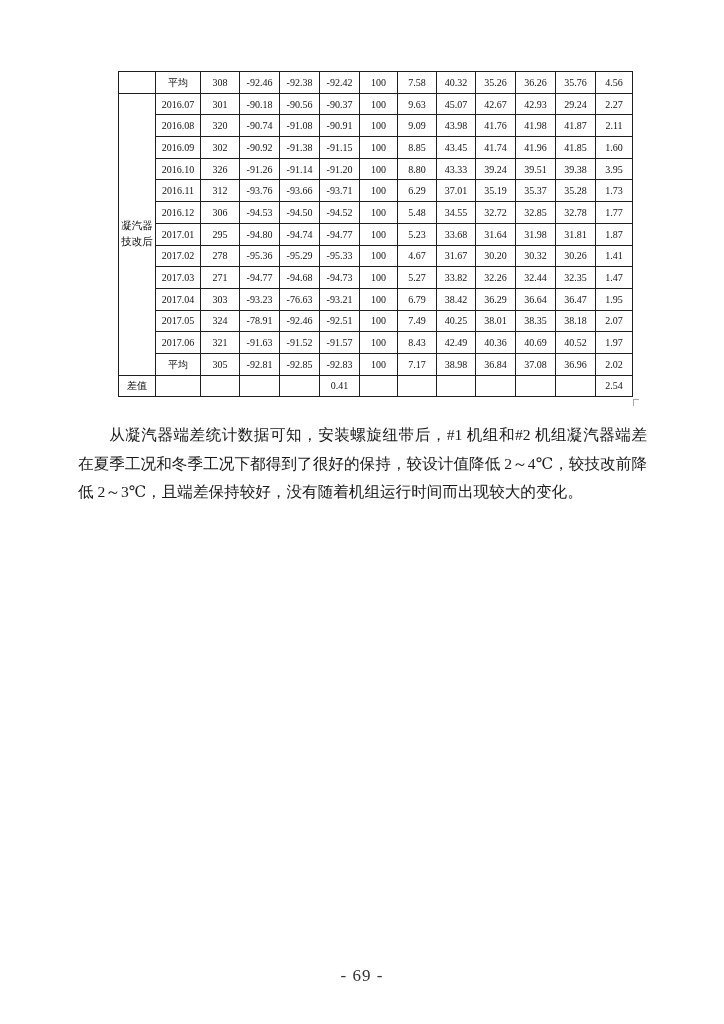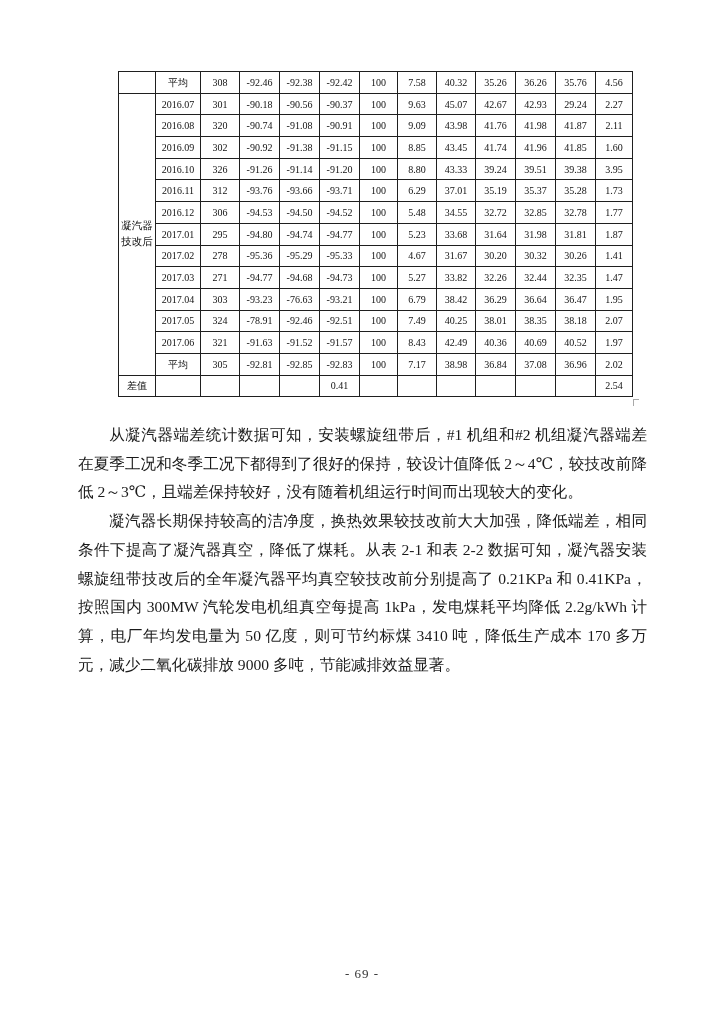--- a/index.html
+++ b/index.html
@@ -35,21 +35,21 @@
   }
   .content p{margin:0;text-indent:2em;}
   .content h3{
     margin:0;font-size:15.6px;line-height:28.7px;text-indent:2em;
     font-weight:bold;text-align:left;
   }
 
   
   .footer{
     position:absolute;left:0;right:0;top:966px;text-align:center;
-    font-size:13px;color:#333;letter-spacing:1px;
+    font-size:17px;color:#333;letter-spacing:1px;
   }
 </style>
 </head>
 <body>
 
 <div class="page">
 
   <table class="doc-table">
     <colgroup>
       <col style="width:37px">
@@ -280,17 +280,16 @@
           <td></td>
           <td>2.54</td>
         </tr>
       </tbody>
   </table>
 
   <div class="corner-mark"></div>
 
   <div class="content">
     <p>从凝汽器端差统计数据可知，安装螺旋纽带后，#1 机组和#2 机组凝汽器端差在夏季工况和冬季工况下都得到了很好的保持，较设计值降低 2～4℃，较技改前降低 2～3℃，且端差保持较好，没有随着机组运行时间而出现较大的变化。</p>
-    <p>凝汽器长期保持较高的洁净度，换热效果较技改前大大加强，降低端差，相同条件下提高了凝汽器真空，降低了煤耗。从表 2-1 和表 2-2 数据可知，凝汽器安装螺旋纽带技改后的全年凝汽器平均真空较技改前分别提高了 0.21KPa 和 0.41KPa，按照国内 300MW 汽轮发电机组真空每提高 1kPa，发电煤耗平均降低 2.2g/kWh 计算，电厂年均发电量为 50 亿度，则可节约标煤 3410 吨，降低生产成本 170 多万元，减少二氧化碳排放 9000 多吨，节能减排效益显著。</p>
   </div>
 
   <div class="footer">- 69 -</div>
 </div>
 
 </body></html>

